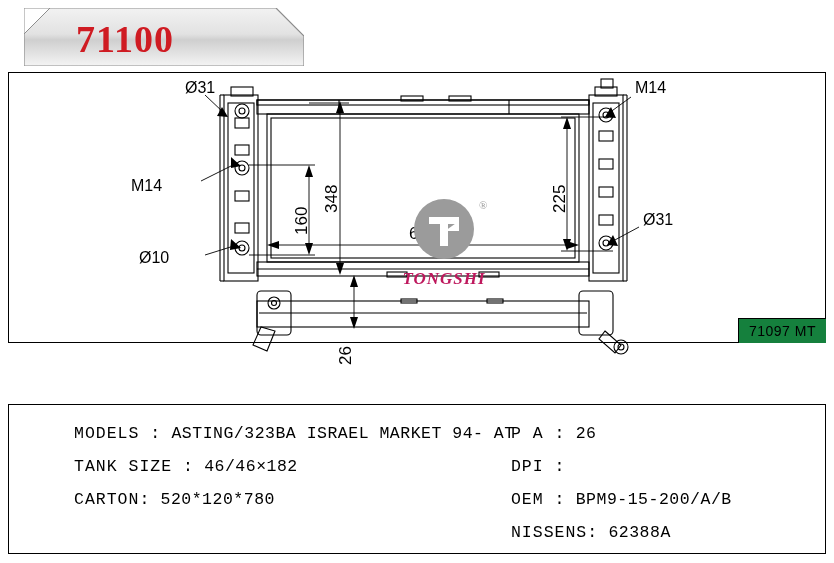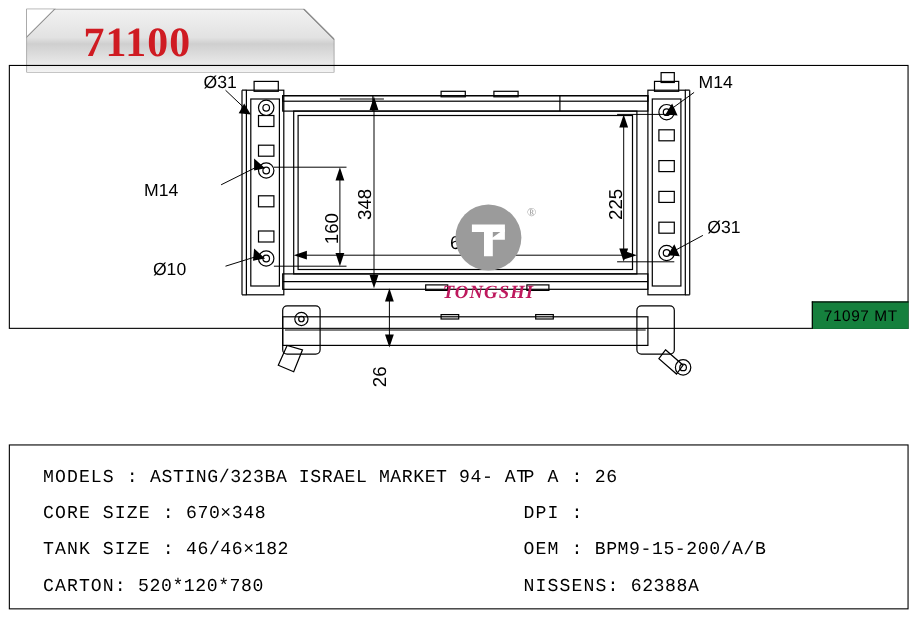--- a/index.html
+++ b/index.html
@@ -36,23 +36,23 @@
     font-family: "Liberation Serif", serif;
     font-size: 38px;
     font-weight: bold;
     color: #cf1b22;
     letter-spacing: 1px;
   }
   
   .frame {
     position: absolute;
     left: 8px;
-    top: 59px;
+    top: 72px;
     width: 818px;
-    height: 240px;
+    height: 271px;
     border: 1.5px solid #000;
     box-sizing: border-box;
   }
   
   .codebox {
     position: absolute;
     right: -1px;
     bottom: -1px;
     border-left: 1.5px solid #000;
     border-top: 1.5px solid #000;
@@ -86,21 +86,21 @@
   }
   .specline {
     font-family: "Liberation Mono", monospace;
     font-size: 16.5px;
     color: #000;
     height: 33px;
     line-height: 33px;
     white-space: nowrap;
     letter-spacing: 0.3px;
   }
-  .specline .lbl { letter-spacing: 1px; }
+  .specline .lbl { letter-spacing: 1px; margin-left: 35px; }
   .specline .val { letter-spacing: 0.5px; }
   
   .draw {
     position: absolute;
     left: 0;
     top: 0;
     width: 818px;
     height: 325px;
   }
   
@@ -303,24 +303,20 @@
     <div class="codebox">71097 MT</div>
   </div>
 
   <div class="spectable">
     <div class="col-left">
       <div class="specline">
         <span class="lbl">MODELS :</span>
         <span class="val"> ASTING/323BA ISRAEL MARKET 94- AT</span>
       </div>
       <div class="specline">
-        <span class="lbl">CORE SIZE :</span>
-        <span class="val"> 670×348</span>
-      </div>
-      <div class="specline">
         <span class="lbl">TANK SIZE :</span>
         <span class="val"> 46/46×182</span>
       </div>
       <div class="specline">
         <span class="lbl">CARTON:</span>
         <span class="val"> 520*120*780</span>
       </div>
     </div>
     <div class="col-right">
       <div class="specline">

